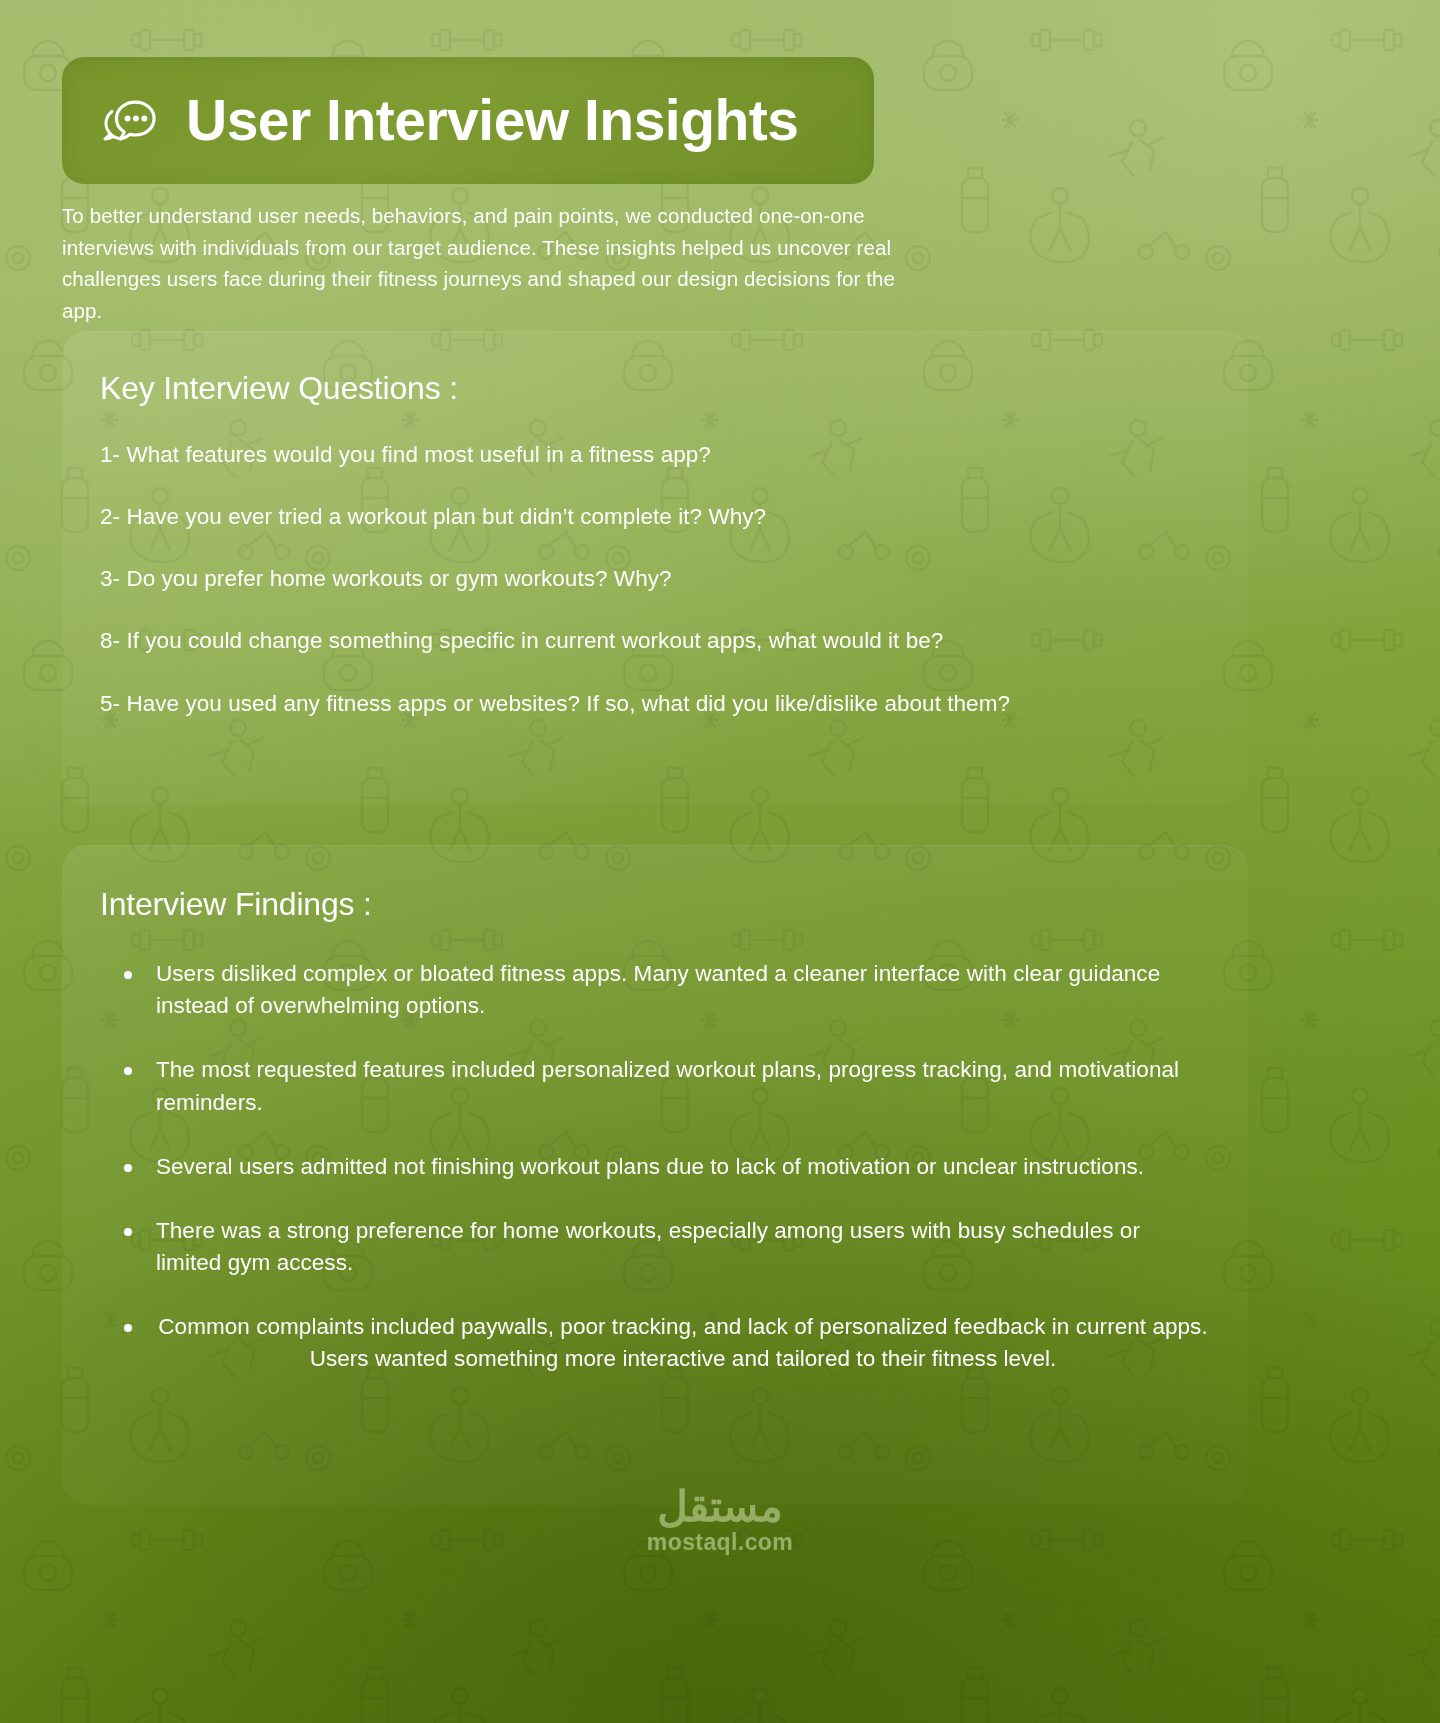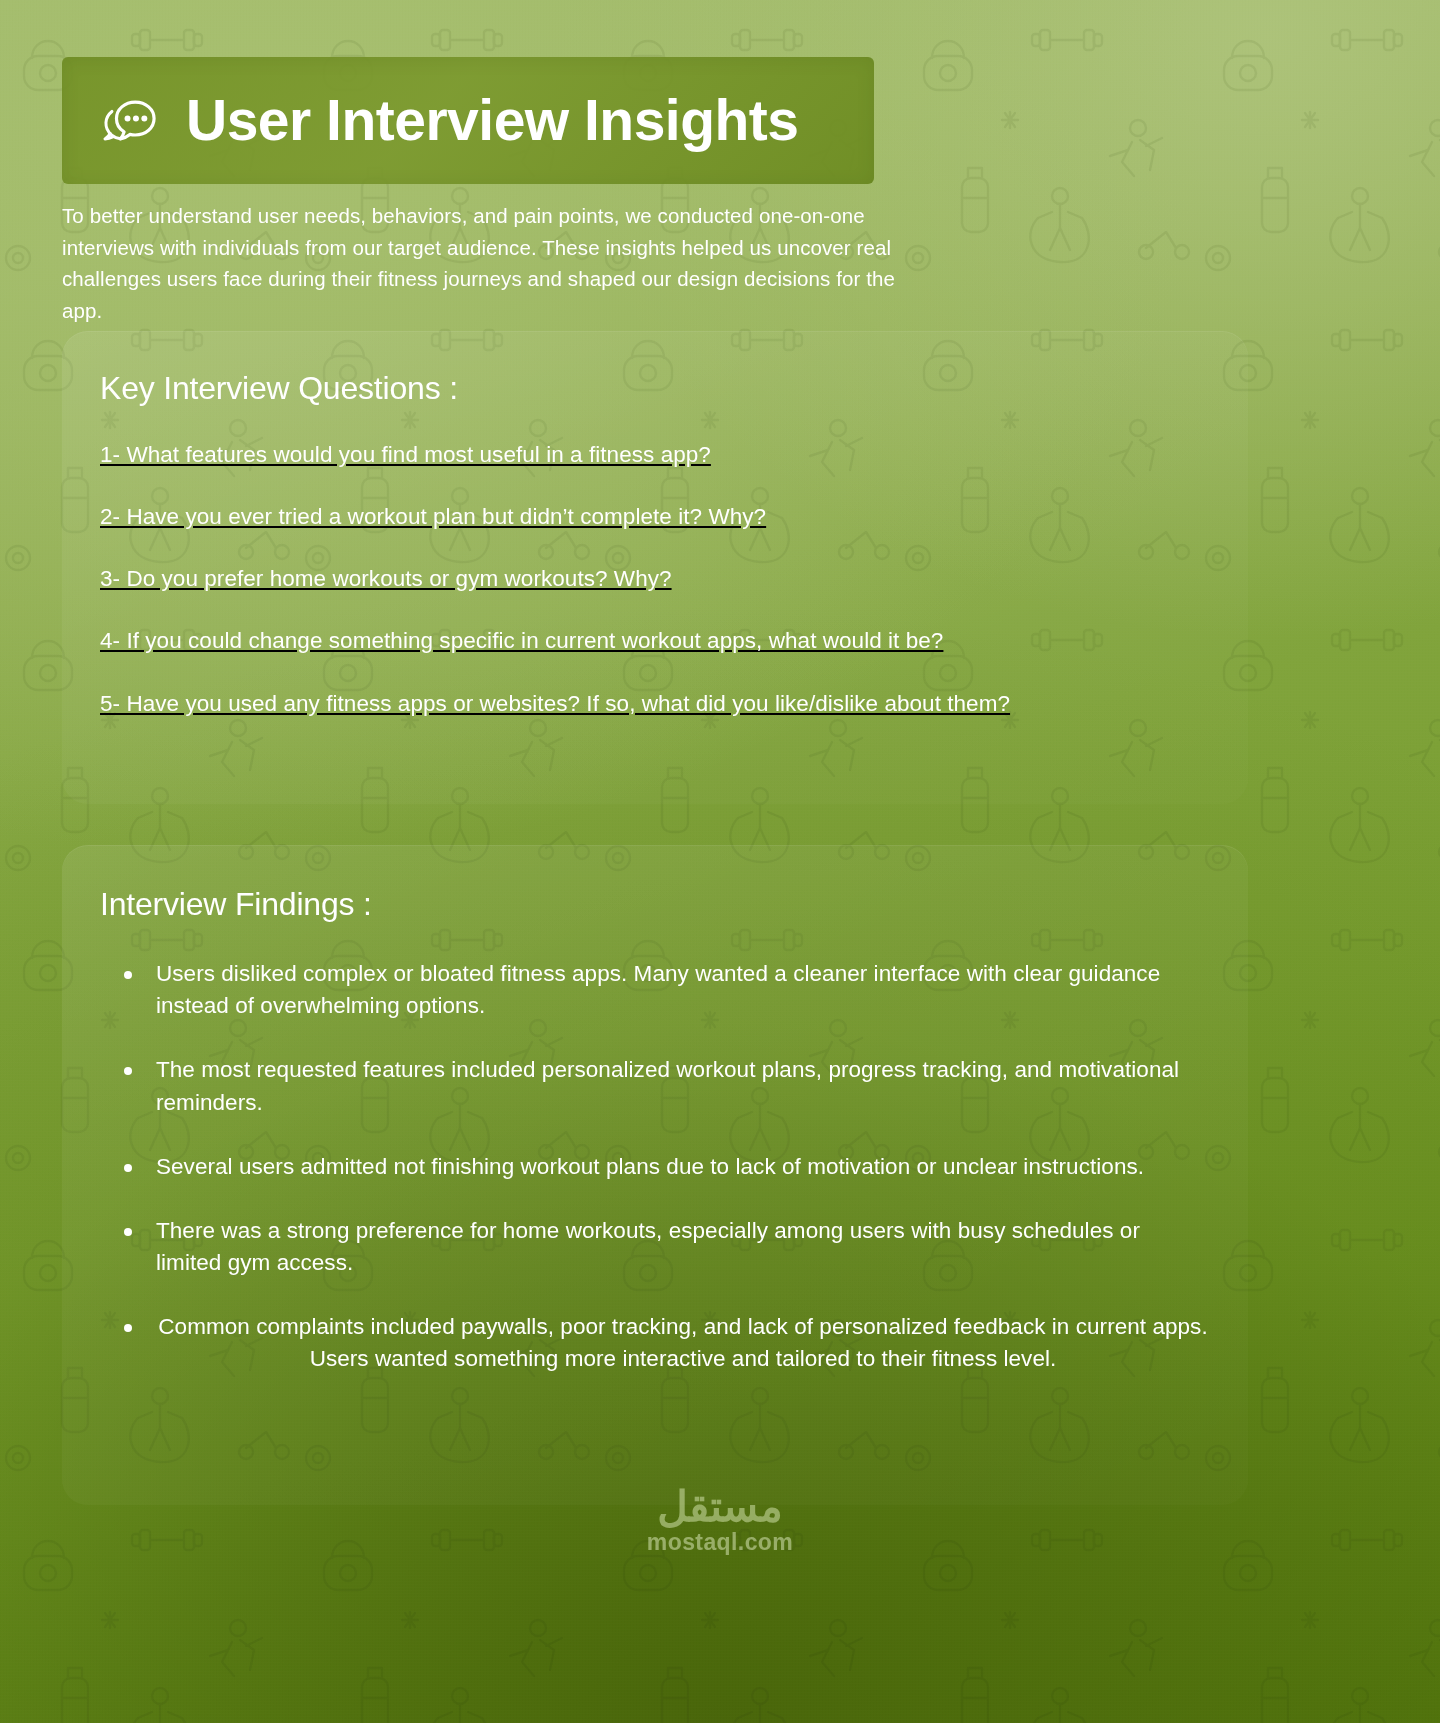--- a/index.html
+++ b/index.html
@@ -49,21 +49,21 @@
 
   .inner { position:relative; z-index:3; }
 
   
   .title-pill {
     position:absolute;
     left:62px;
     top:57px;
     width:812px;
     height:127px;
-    border-radius:6px;
+    border-radius:22px;
     background:linear-gradient(135deg, rgba(116,146,38,.92) 0%, rgba(122,152,44,.9) 45%, rgba(108,139,32,.92) 100%);
     display:flex;
     align-items:center;
     gap:28px;
     padding:0 0 0 38px;
     box-shadow:0 2px 18px rgba(40,60,6,.10) inset;
   }
   .chat-icon { width:58px; height:54px; flex:0 0 auto; }
   .title-text {
     color:#ffffff;
@@ -105,21 +105,20 @@
   .q-title { position:absolute; left:100px; top:370px; }
   .f-title { position:absolute; left:100px; top:886px; }
 
   
   .questions {
     position:absolute;
     left:100px;
     top:440px;
     width:1120px;
     list-style:none;
-    text-decoration:underline;
   }
   .questions li {
     color:#ffffff;
     font-size:22.5px;
     line-height:1.34;
     margin-bottom:32px;
     letter-spacing:.05px;
   }
   .questions li:last-child { margin-bottom:7px; }
 
@@ -250,21 +249,21 @@
     </div>
 
     <p class="intro">To better understand user needs, behaviors, and pain points, we conducted one-on-one interviews with individuals from our target audience. These insights helped us uncover real challenges users face during their fitness journeys and shaped our design decisions for the app.</p>
 
     <div class="card card-questions"></div>
     <h2 class="card-title q-title">Key Interview Questions :</h2>
     <ul class="questions">
       <li>1- What features would you find most useful in a fitness app?</li>
       <li>2- Have you ever tried a workout plan but didn’t complete it? Why?</li>
       <li>3- Do you prefer home workouts or gym workouts? Why?</li>
-      <li>4- If you could change something specific in current workout apps, what would it be?</li>
+      <li>8- If you could change something specific in current workout apps, what would it be?</li>
       <li>5- Have you used any fitness apps or websites? If so, what did you like/dislike about them?</li>
     </ul>
 
     <div class="card card-findings"></div>
     <h2 class="card-title f-title">Interview Findings :</h2>
     <ul class="findings">
       <li>Users disliked complex or bloated fitness apps. Many wanted a cleaner interface with clear guidance instead of overwhelming options.</li>
       <li>The most requested features included personalized workout plans, progress tracking, and motivational reminders.</li>
       <li>Several users admitted not finishing workout plans due to lack of motivation or unclear instructions.</li>
       <li>There was a strong preference for home workouts, especially among users with busy schedules or limited gym access.</li>

